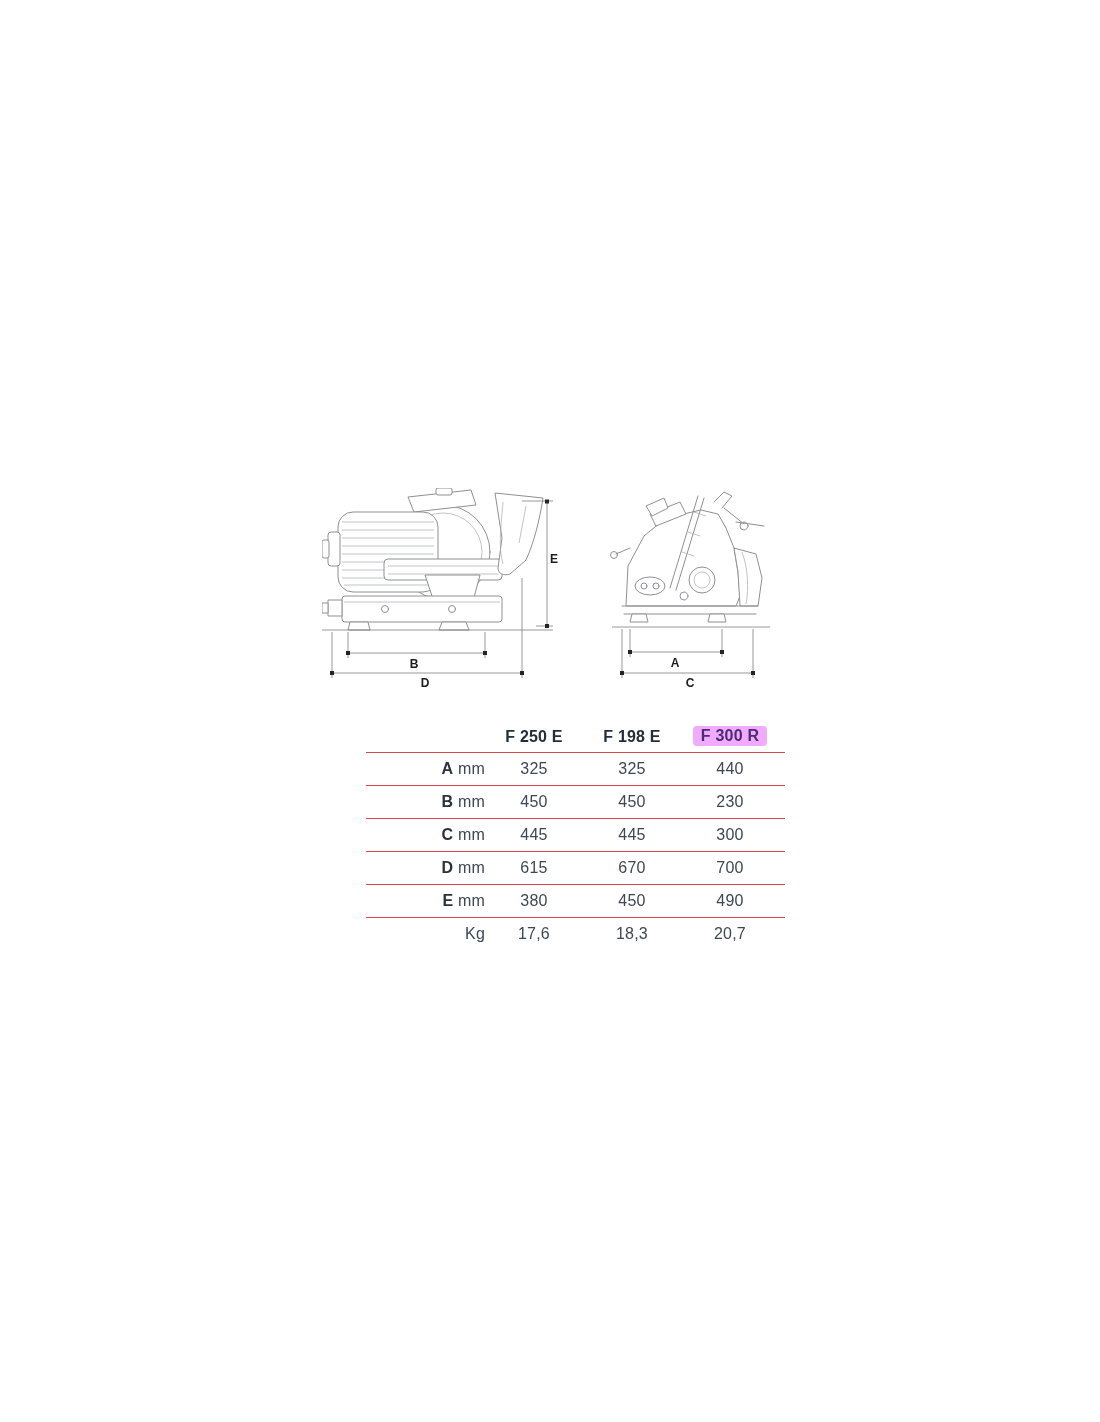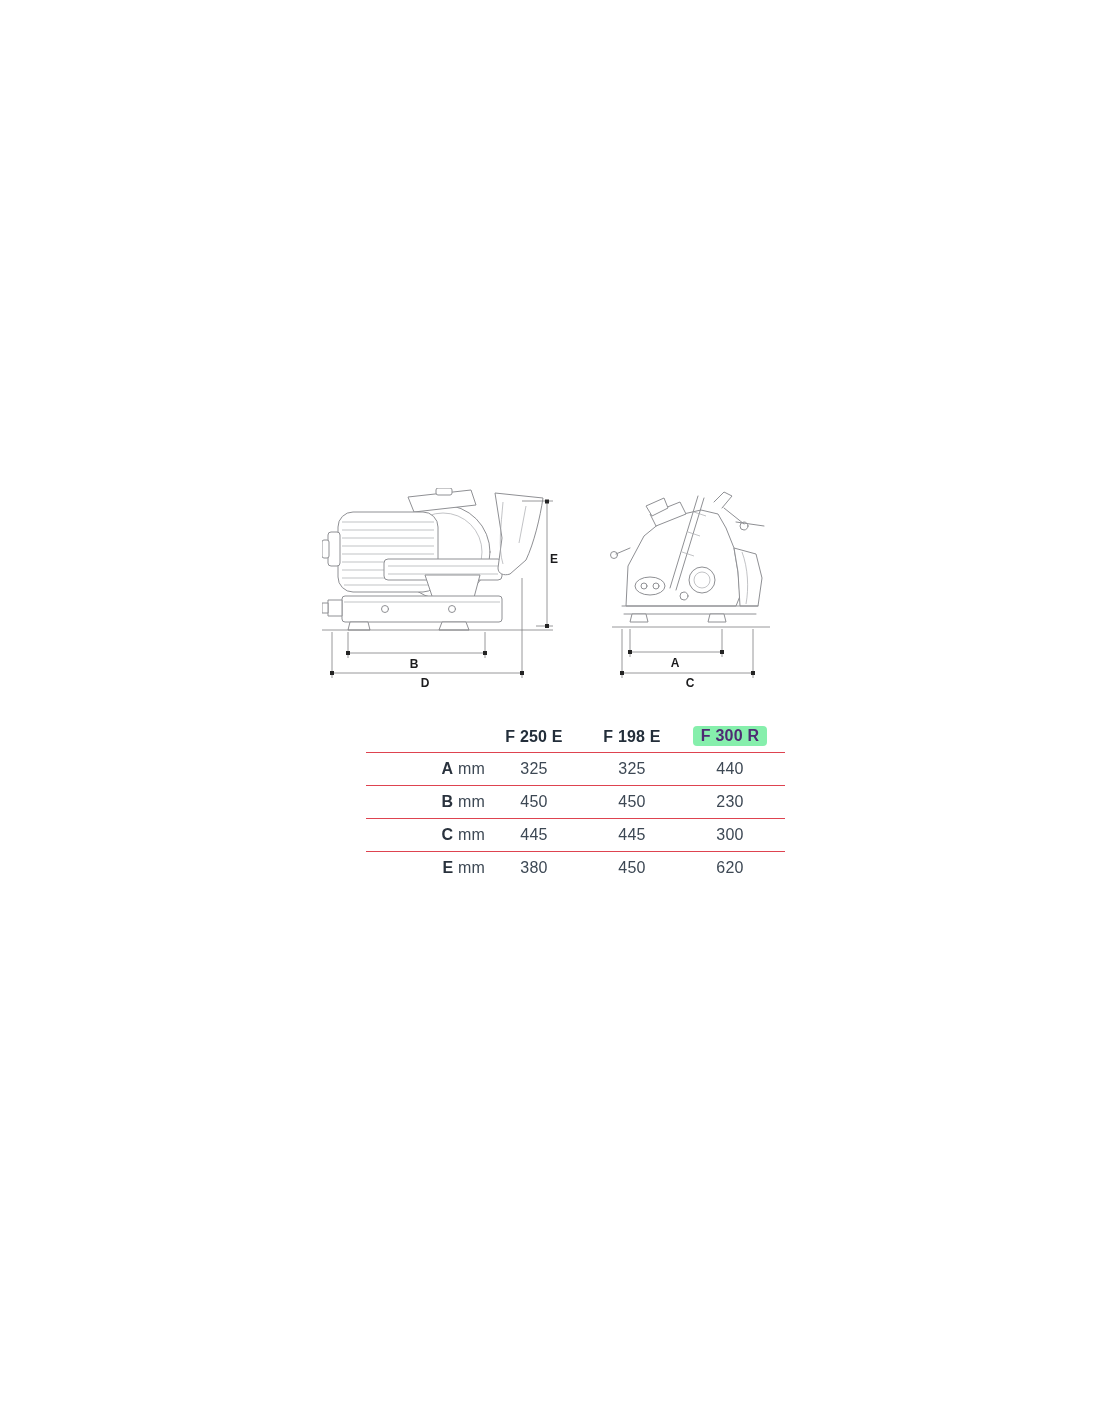--- a/index.html
+++ b/index.html
@@ -31,21 +31,21 @@
     align-items:center; height:33px; padding-right:6px;margin-left:39px;
   }
   .t-row.data { border-top:1.5px solid #de4350; }
   .t-head { height:36px; align-items:end; padding-bottom:6px; }
   .t-cell { text-align:center; }
   .t-label { text-align:right; }
   .t-label b { color:#29323d; font-weight:700; }
   .th { font-weight:700; color:#232e3a; }
   .hl {
     display:inline-block; padding:1px 8px; border-radius:4px;
-    background:#86efac; color:#4e2a72; font-weight:700;
+    background:#f0abfc; color:#4e2a72; font-weight:700;
   }
 </style>
 </head>
 <body>
 
 <div class="canvas">
 
   <svg id="left-view" class="drawing" width="236" height="206" viewBox="0 0 236 206">
 
     <circle class="mach" cx="121" cy="64" r="47"></circle>
@@ -163,23 +163,35 @@
       <div class="t-cell">230</div>
     </div>
 
     <div class="t-row data">
       <div class="t-label"><b>C</b> <span>mm</span></div>
       <div class="t-cell">445</div>
       <div class="t-cell">445</div>
       <div class="t-cell">300</div>
     </div>
 
+    <div class="t-row data">
+      <div class="t-label"><b>D</b> <span>mm</span></div>
+      <div class="t-cell">615</div>
+      <div class="t-cell">670</div>
+      <div class="t-cell">700</div>
+    </div>
 
     <div class="t-row data">
       <div class="t-label"><b>E</b> <span>mm</span></div>
       <div class="t-cell">380</div>
       <div class="t-cell">450</div>
-      <div class="t-cell">620</div>
+      <div class="t-cell">490</div>
     </div>
 
+    <div class="t-row data">
+      <div class="t-label"><b></b><span>Kg</span></div>
+      <div class="t-cell">17,6</div>
+      <div class="t-cell">18,3</div>
+      <div class="t-cell">20,7</div>
+    </div>
 
   </div>
 </div>
 
 </body></html>

